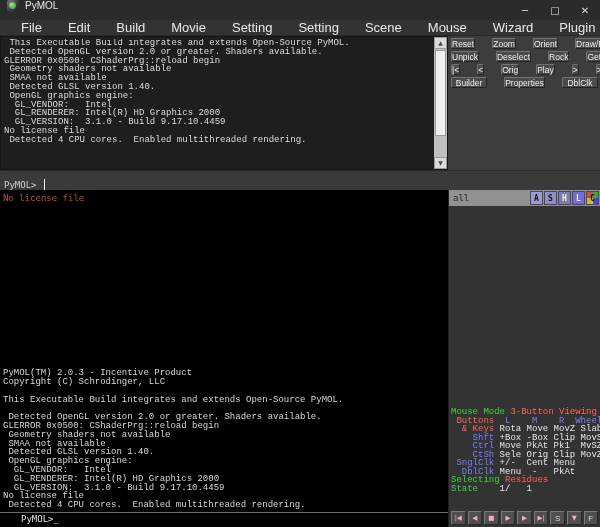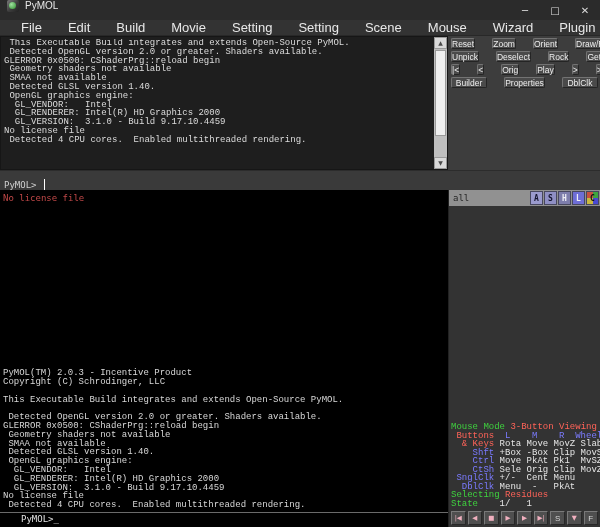--- a/index.html
+++ b/index.html
@@ -79,21 +79,21 @@
   .pbtn-l { background:#6e6ed6; color:#efeff5; }
   .pbtn-c { color:#141414;
             background-image:linear-gradient(90deg,#c9503f 50%,#3fa53f 50%),
                              linear-gradient(90deg,#c9b93f 50%,#4a4ad1 50%);
             background-size:100% 50%; background-repeat:no-repeat;
             background-position:top, bottom; }
 
   .panel-space { flex:1; }
 
   .mouse-panel { font:9px/8.45px "DejaVu Sans Mono", monospace; white-space:pre;
-                 padding-left:2px; padding-bottom:2px; }
+                 padding-left:2px; padding-bottom:17px; }
   .c-green { color:#3fd23f; } .c-red { color:#ff6358; }
   .c-blue  { color:#7b7bff; } .c-white { color:#e6e6e6; }
 
   .media-row { height:17px; display:flex; gap:2px; padding:1px 2px 2px 2px; }
   .mbtn { flex:1; background:#4f4f4f; border:1px solid; border-color:#7a7a7a #282828 #282828 #7a7a7a;
           border-radius:1px; color:#f0b0bf; font-size:6.5px; font-family:"DejaVu Sans", sans-serif;
           display:flex; align-items:center; justify-content:center; padding:0; white-space:nowrap; }
   .mbtn-gray { color:#d6d6d6; font-family:"Liberation Sans", sans-serif; font-size:8px; }
 </style>
 </head>

